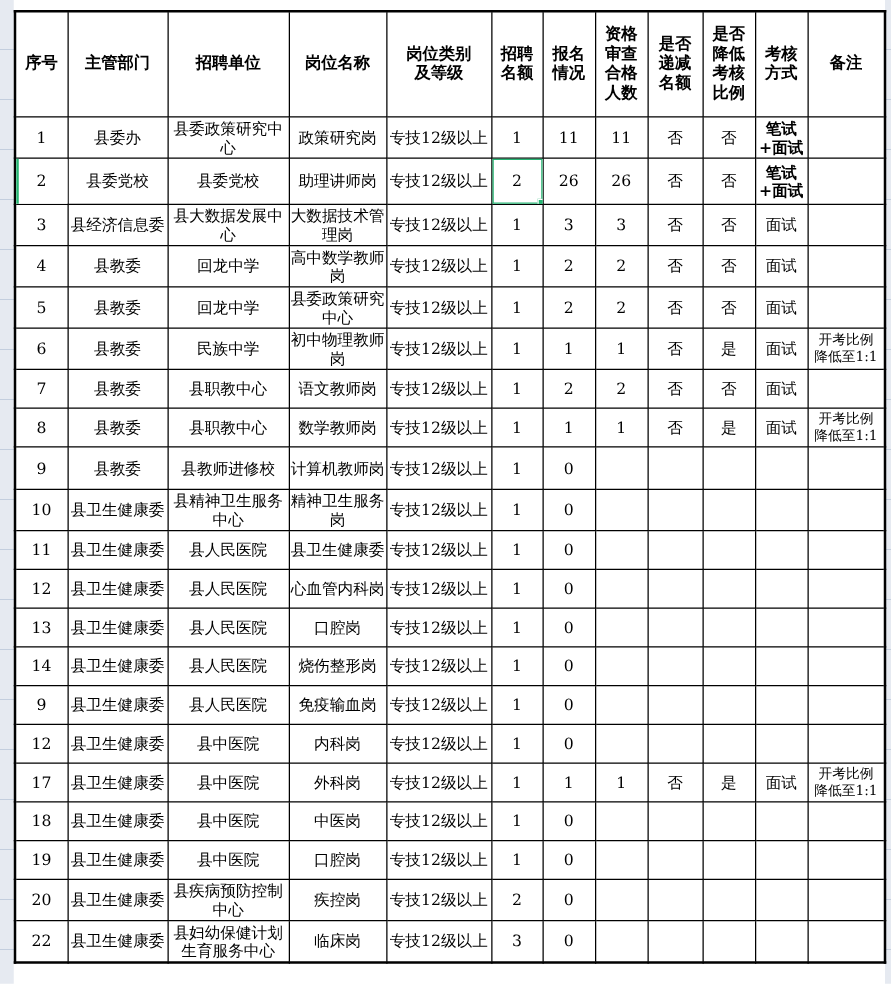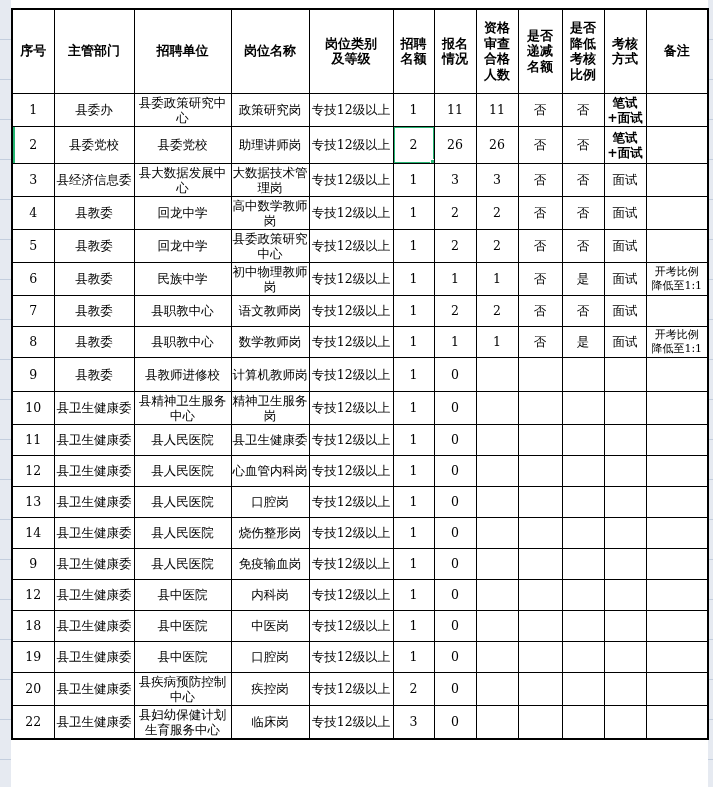--- a/index.html
+++ b/index.html
@@ -327,20 +327,35 @@
           <td>专技12级以上</td>
           <td>1</td>
           <td>0</td>
           <td></td>
           <td></td>
           <td></td>
           <td></td>
           <td></td>
         </tr>
         <tr>
+          <td>17</td>
+          <td>县卫生健康委</td>
+          <td>县中医院</td>
+          <td>外科岗</td>
+          <td>专技12级以上</td>
+          <td>1</td>
+          <td>1</td>
+          <td>1</td>
+          <td>否</td>
+          <td>是</td>
+          <td>面试</td>
+          <td class="remark">开考比例
+降低至1:1</td>
+        </tr>
+        <tr>
           <td>18</td>
           <td>县卫生健康委</td>
           <td>县中医院</td>
           <td>中医岗</td>
           <td>专技12级以上</td>
           <td>1</td>
           <td>0</td>
           <td></td>
           <td></td>
           <td></td>

